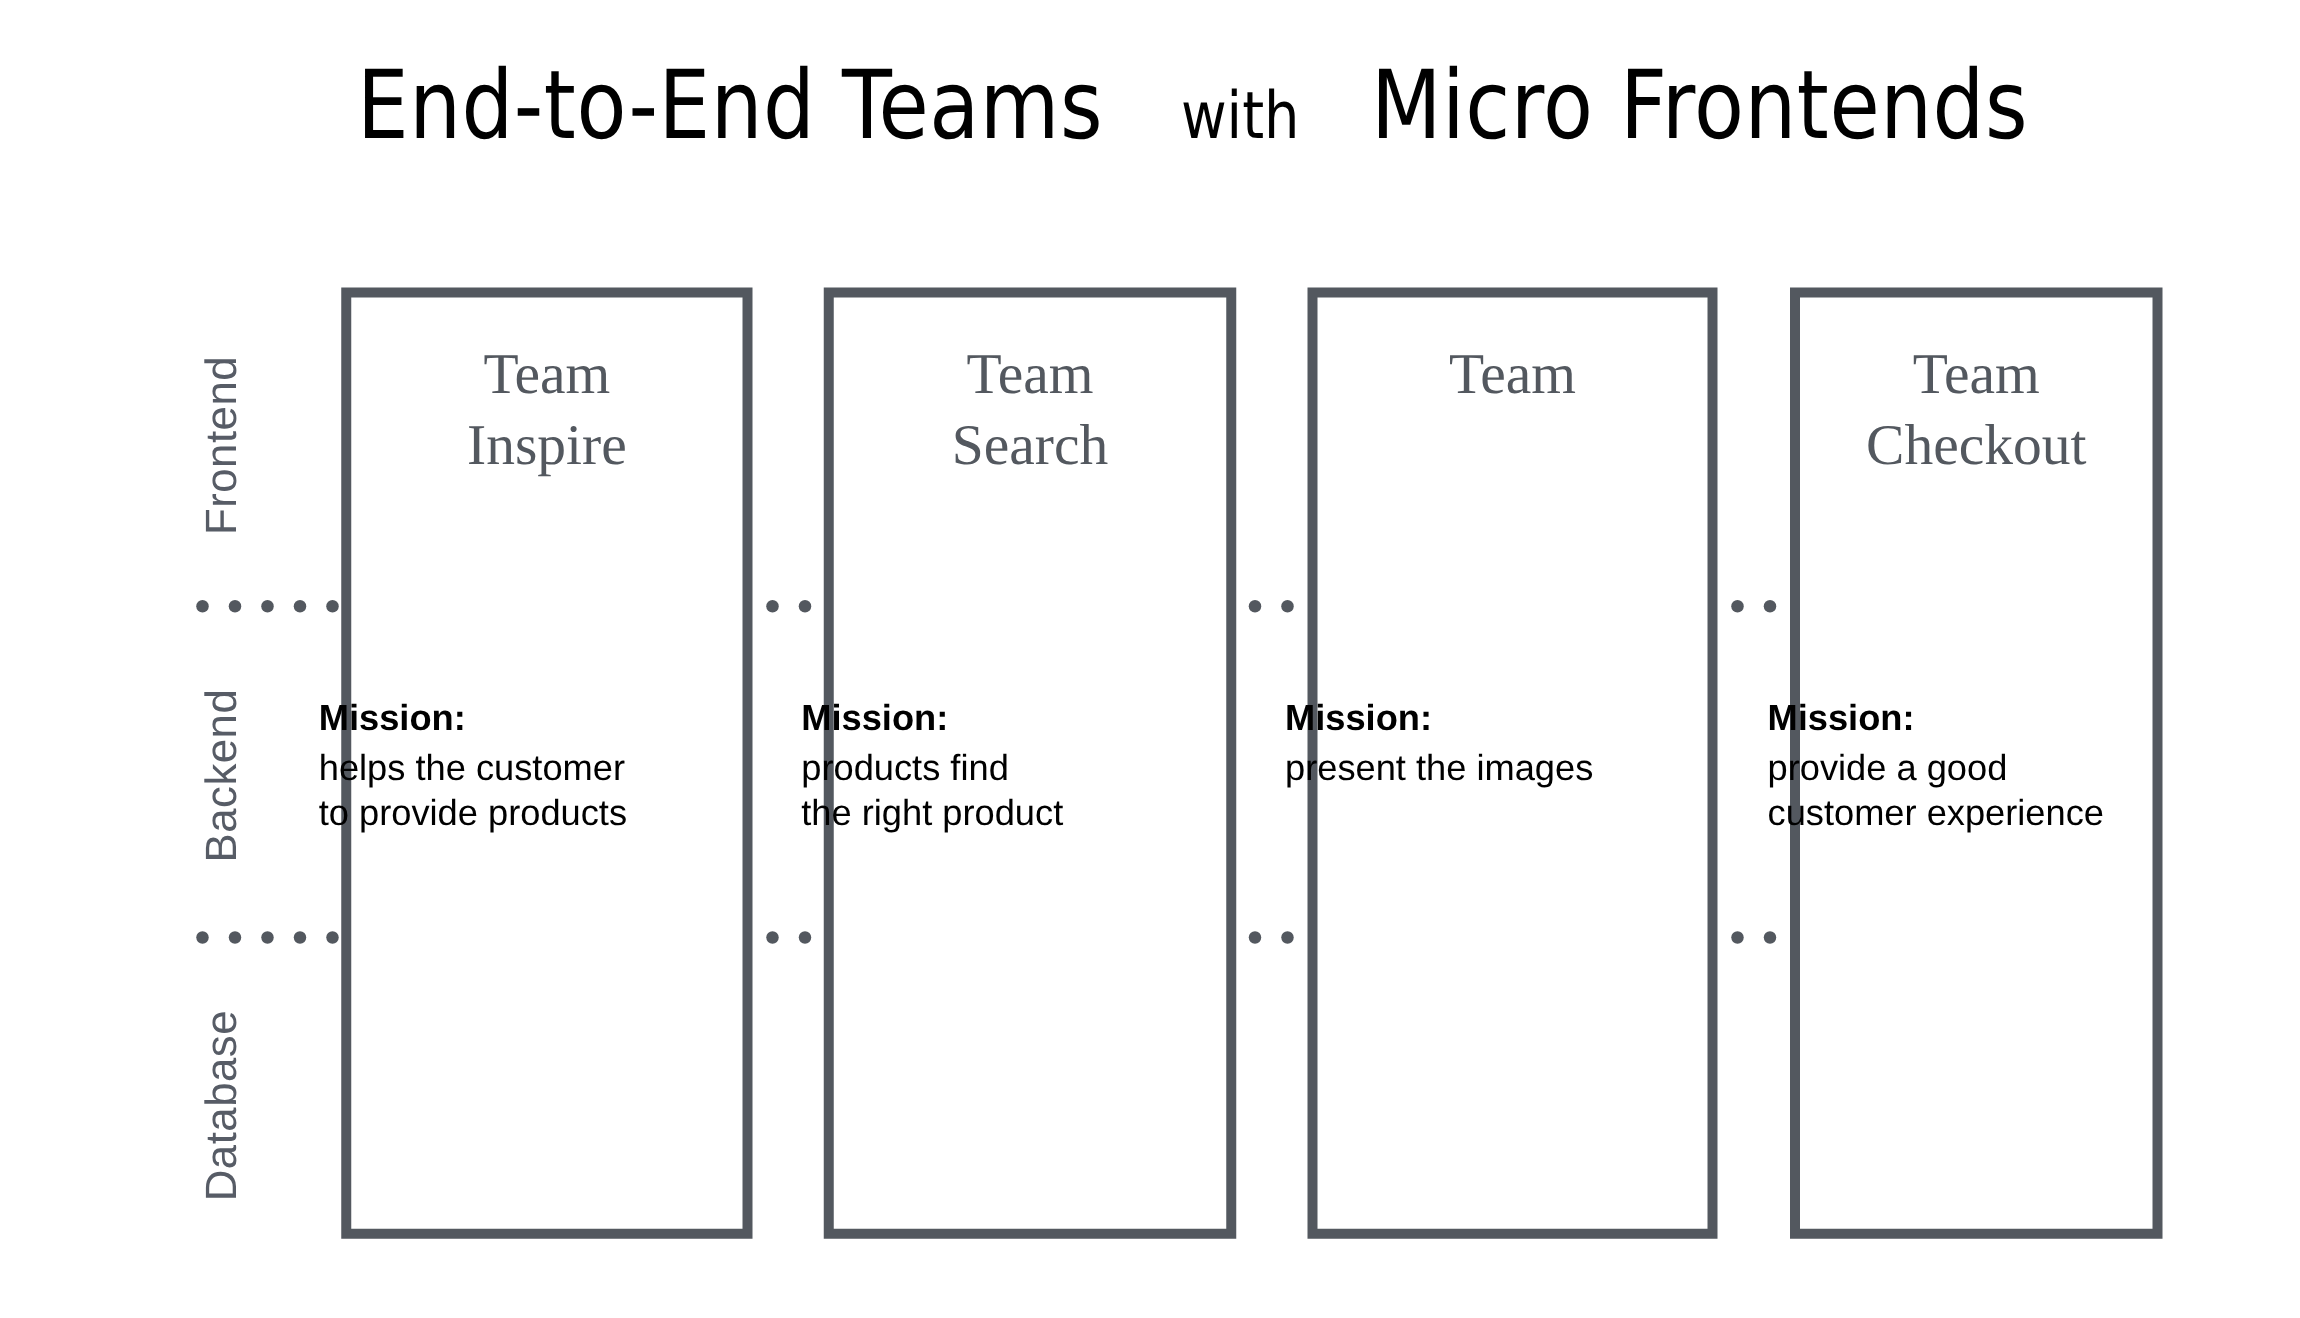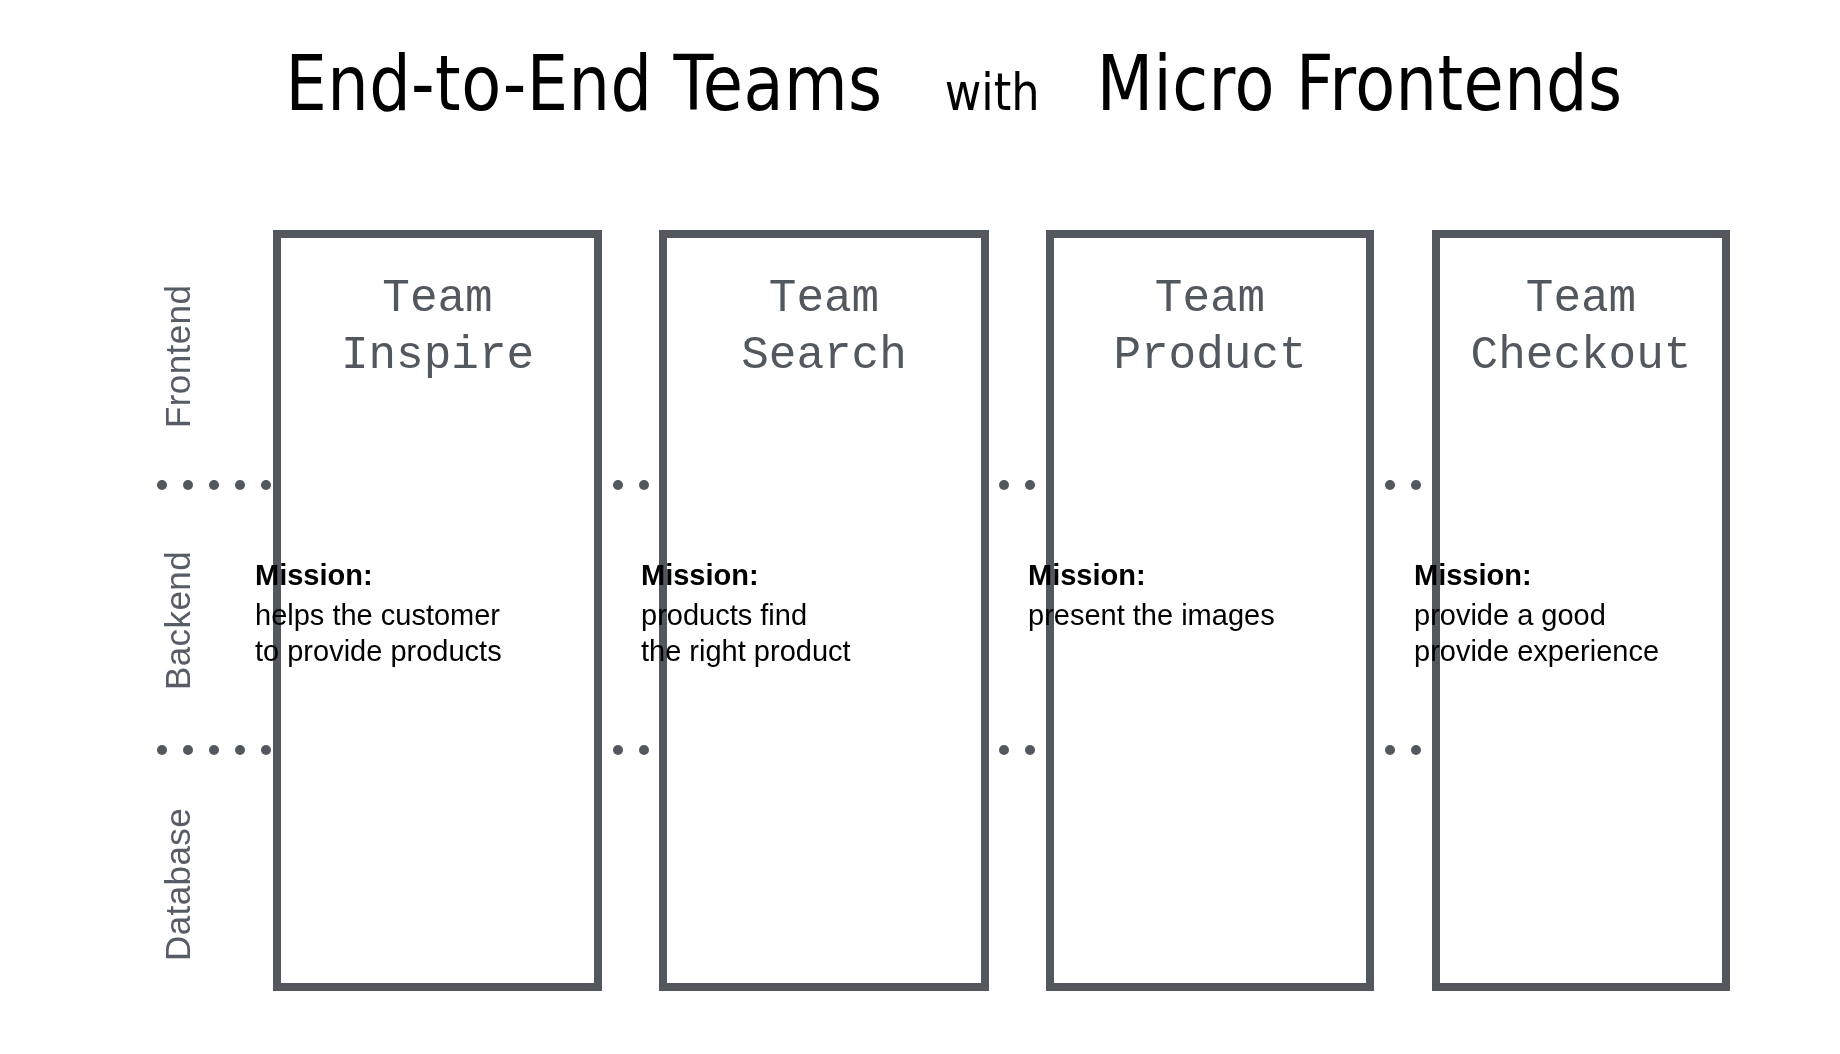--- a/index.html
+++ b/index.html
@@ -78,21 +78,21 @@
   #team-box-2 { left: 1046px; width: 328px; }
   #team-box-3 { left: 1432px; width: 298px; }
 
   .team-title {
     position: absolute;
     top: 33px;
     left: -20px;
     right: -20px;
     text-align: center;
     color: #53585f;
-    font-family: Liberation Mono, monospace;
+    font-family: Liberation Serif, serif;
     font-size: 46px;
     line-height: 1.23;
     font-weight: 400;
     white-space: nowrap;
   }
   .team-title .tl { display: block; }
 
   .mission-block {
     position: absolute;
     top: 320px;
@@ -198,31 +198,30 @@
   <div class="mission-block">
     <span class="mission-label">Mission:</span>
     <span class="mission-line">products find</span>
     <span class="mission-line">the right product</span>
   </div>
 </div>
 
 <div class="team-box" id="team-box-2">
   <div class="team-title">
     <span class="tl">Team</span>
-    <span class="tl">Product</span>
   </div>
   <div class="mission-block">
     <span class="mission-label">Mission:</span>
     <span class="mission-line">present the images</span>
   </div>
 </div>
 
 <div class="team-box" id="team-box-3">
   <div class="team-title">
     <span class="tl">Team</span>
     <span class="tl">Checkout</span>
   </div>
   <div class="mission-block">
     <span class="mission-label">Mission:</span>
     <span class="mission-line">provide a good</span>
-    <span class="mission-line">provide experience</span>
+    <span class="mission-line">customer experience</span>
   </div>
 </div>
 
 </body></html>

